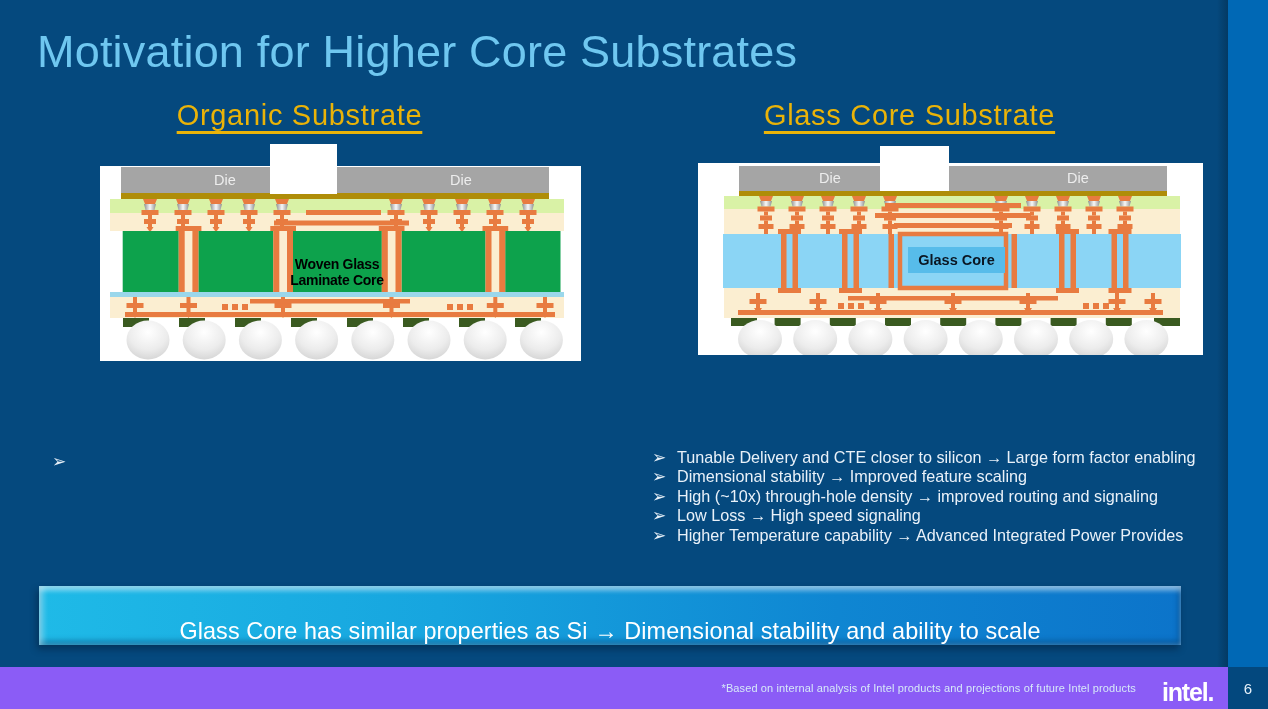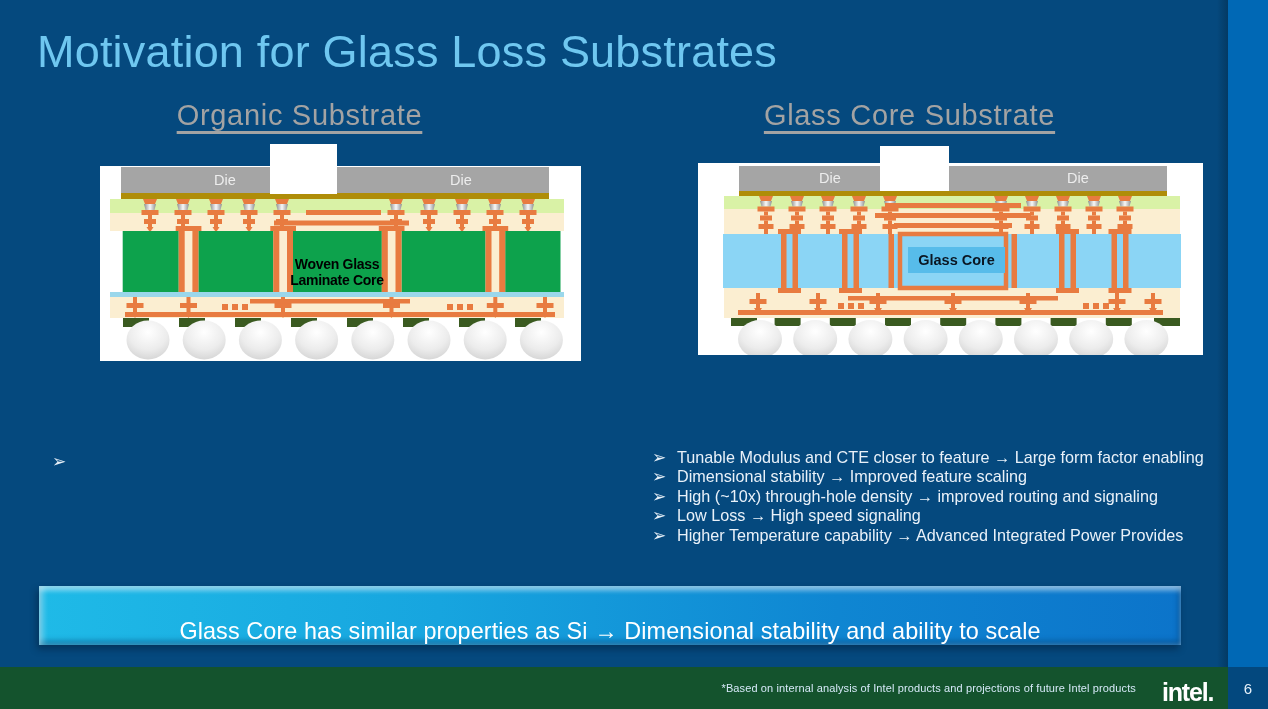--- a/index.html
+++ b/index.html
@@ -7,21 +7,21 @@
   body { font-family:"Liberation Sans", sans-serif; }
   .slide { position:relative; width:1268px; height:709px; background:#05497E; overflow:hidden; }
 
   .stripe { position:absolute; left:1228px; top:0; width:40px; height:667px; background:#0068B5; }
   .stripe-shadow { position:absolute; left:1217px; top:0; width:11px; height:667px;
        background:linear-gradient(90deg, rgba(2,45,78,0) 0%, rgba(2,45,78,.55) 100%); }
 
   .title { position:absolute; left:37px; top:26px; font-size:45px; font-weight:300;
        color:#6FC7F0; letter-spacing:0.2px; white-space:nowrap; }
 
-  .colhead { position:absolute; top:100px; font-size:29px; font-weight:400; color:#a3a3a3; text-align:center; line-height:30px; }
+  .colhead { position:absolute; top:100px; font-size:29px; font-weight:400; color:#eab308; text-align:center; line-height:30px; }
   .colhead span { text-decoration:underline; text-decoration-thickness:2.5px; text-underline-offset:6px; letter-spacing:0.7px; }
   .colhead.lft { left:59px; width:481px; }
   .colhead.rgt { left:657px; width:505px; }
 
   .diagbox { position:absolute;margin-left:41px; }
   .diagbox.lft { left:59px; top:166px; width:481px; height:195px; }
   .diagbox.rgt { left:657px; top:163px; width:505px; height:192px; }
   .patch { position:absolute; background:#ffffff; z-index:5; }
   .patch.lft { left:270px; top:144px; width:67px; height:50px; }
   .patch.rgt { left:880px; top:146px; width:69px; height:45px; }
@@ -45,37 +45,37 @@
   .bline { display:block; }
 
   .banner { position:absolute; left:39px; top:586px; width:1142px; height:59px;
       background:linear-gradient(90deg,#1FBAE7 0%, #17A5DF 35%, #0F86D2 70%, #0C74CA 100%);
       box-shadow: inset 0 5px 4px rgba(255,255,255,.42), inset 5px 0 5px rgba(255,255,255,.30),
                   inset 0 -5px 5px rgba(3,60,110,.38), inset -4px 0 5px rgba(3,60,110,.28),
                   -2px 4px 7px rgba(1,25,48,.45);
       display:flex; align-items:flex-end; justify-content:center; }
   .banner span { color:#FFFFFF; font-size:23.4px; letter-spacing:.1px; padding-top:3px; }
 
-  .footer { position:absolute; left:0; top:667px; width:1228px; height:42px; background:#14532d; }
+  .footer { position:absolute; left:0; top:667px; width:1228px; height:42px; background:#8b5cf6; }
   .footnote { position:absolute; right:92px; top:0; height:42px; display:flex; align-items:center;
       font-size:11px; color:#D6E9F8; letter-spacing:.12px; }
   .logo { position:absolute; left:1162px; top:13px; display:flex; align-items:flex-start; }
   .logo .word { color:#fff; font-size:25px; font-weight:700; letter-spacing:-1.2px; line-height:25px; }
   .logo .dot { color:#fff; font-size:25px; font-weight:700; line-height:25px; }
   .pagebox { position:absolute; left:1228px; top:667px; width:40px; height:42px; background:#03487E;
       display:flex; align-items:center; justify-content:center; color:#E6F1FA; font-size:15px; }
 </style>
 </head>
 <body>
 
 <div class="slide">
   <div class="stripe-shadow"></div>
   <div class="stripe"></div>
 
-  <h1 class="title">Motivation for Glass Loss Substrates</h1>
+  <h1 class="title">Motivation for Higher Core Substrates</h1>
 
   <div class="colhead lft"><span>Organic Substrate</span></div>
   <div class="colhead rgt"><span>Glass Core Substrate</span></div>
 
   <div class="diagbox lft">
 <svg class="diag" width="481" height="195" viewBox="0 0 481 195">
   <defs>
     <linearGradient id="slv" x1="0" y1="0" x2="1" y2="0">
       <stop offset="0" stop-color="#8f8f8f"></stop>
             <stop offset=".5" stop-color="#f8f8f8"></stop>
@@ -324,21 +324,21 @@
       <span class="marker">➢</span>
       <span class="btxt">
       </span>
     </li>
   </ul>
 
   <ul class="blist rgt">
       <li class="bullet">
         <span class="marker">➢</span>
         <span class="btxt">
-          <span class="bline">Tunable Modulus and CTE closer to feature → Large form factor enabling</span>
+          <span class="bline">Tunable Delivery and CTE closer to silicon → Large form factor enabling</span>
         </span>
       </li>
       <li class="bullet">
         <span class="marker">➢</span>
         <span class="btxt">
           <span class="bline">Dimensional stability → Improved feature scaling</span>
         </span>
       </li>
       <li class="bullet">
         <span class="marker">➢</span>

